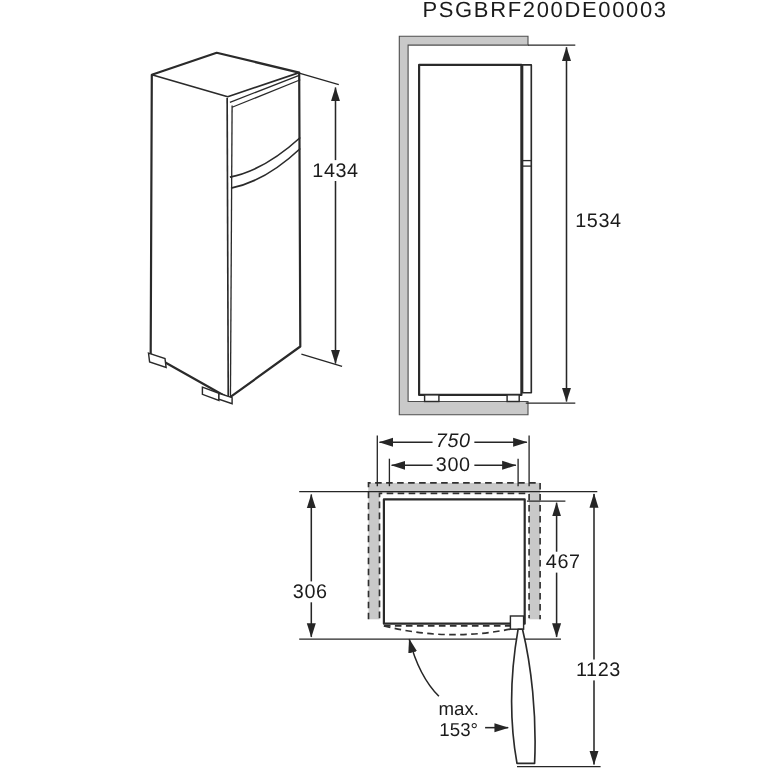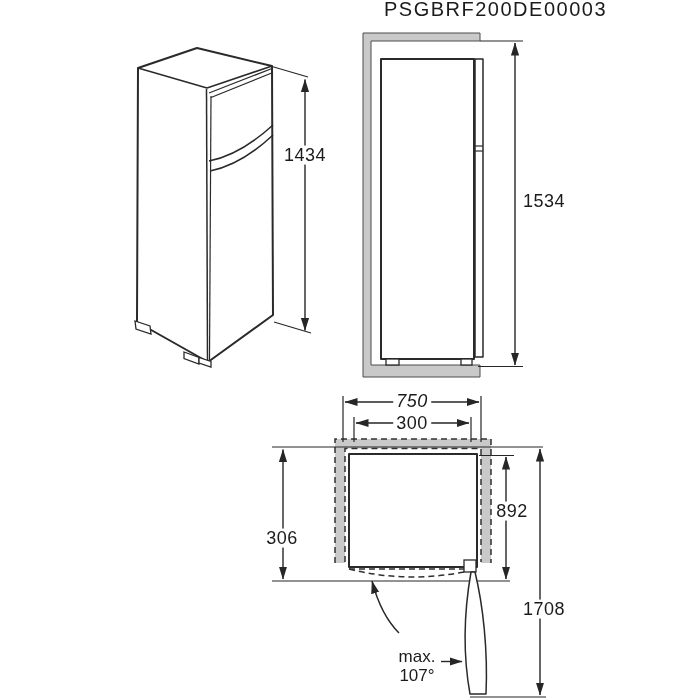--- a/index.html
+++ b/index.html
@@ -22,21 +22,21 @@
     position:absolute;transform:translate(-50%,-50%);
     background:#fff;padding:0 3px;font-size:18px;line-height:1.05;
     white-space:nowrap;letter-spacing:0.5px;
   }
   #title{
     position:absolute;left:384px;top:-2px;font-size:20px;letter-spacing:1.5px;
     white-space:nowrap;
   }
   #angle-label{
     position:absolute;left:417px;top:654px;transform:translate(-50%,-50%);
-    font-size:17px;line-height:19px;text-align:center;background:#fff;padding:0 2px;margin-top:12px;
+    font-size:17px;line-height:19px;text-align:center;background:#fff;padding:0 2px;
   }
 </style>
 </head>
 <body>
 
 <div id="stage">
 
   <svg id="drawing" width="700" height="700" viewBox="0 0 700 700">
     <defs>
       <marker id="ah" markerUnits="userSpaceOnUse" markerWidth="14" markerHeight="10" refX="12.5" refY="5" orient="auto-start-reverse">
@@ -114,22 +114,22 @@
   <div class="dim-label" style="left:305px;top:155px;">1434</div>
 
   <div class="dim-label" style="left:516px;top:201px;margin-left:28px;">1534</div>
 
   <div class="dim-label" style="left:412px;top:401px;font-style:italic;">750</div>
 
   <div class="dim-label" style="left:412px;top:423px;">300</div>
 
   <div class="dim-label" style="left:282px;top:538px;">306</div>
 
-  <div class="dim-label" style="left:512px;top:511px;">892</div>
+  <div class="dim-label" style="left:512px;top:511px;">467</div>
 
-  <div class="dim-label" style="left:544px;top:609px;">1708</div>
+  <div class="dim-label" style="left:544px;top:609px;">1123</div>
 
   <div id="angle-label">
     <div>max.</div>
-    <div>107°</div>
+    <div>153°</div>
   </div>
 
 </div>
 
 </body></html>

